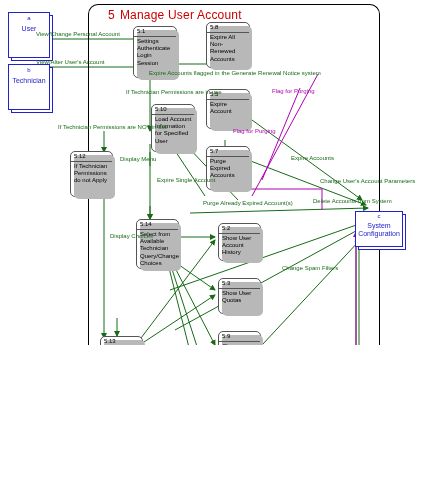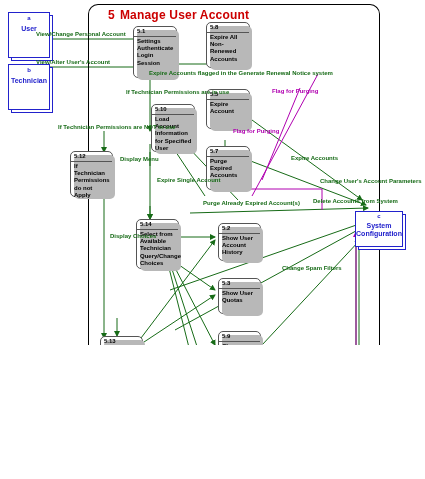--- a/index.html
+++ b/index.html
@@ -2,21 +2,21 @@
 <html><head>
 <meta charset="utf-8">
 <style>
   html,body{margin:0;padding:0;}
   body{
     width:425px;height:479px;
     background:#ffffff;
     font-family:"Liberation Sans", sans-serif;
     overflow:hidden;
   }
-  #canvas{position:relative;width:425px;height:345px;overflow:hidden;font-weight:bold;}
+  #canvas{position:relative;width:425px;height:345px;overflow:hidden;}
   #edges{position:absolute;left:0;top:0;width:425px;height:479px;}
 
   
   .frame{
     position:absolute;
     border:1px solid #000;
     border-radius:10px 10px 0 0;
     box-sizing:border-box;
   }
 

